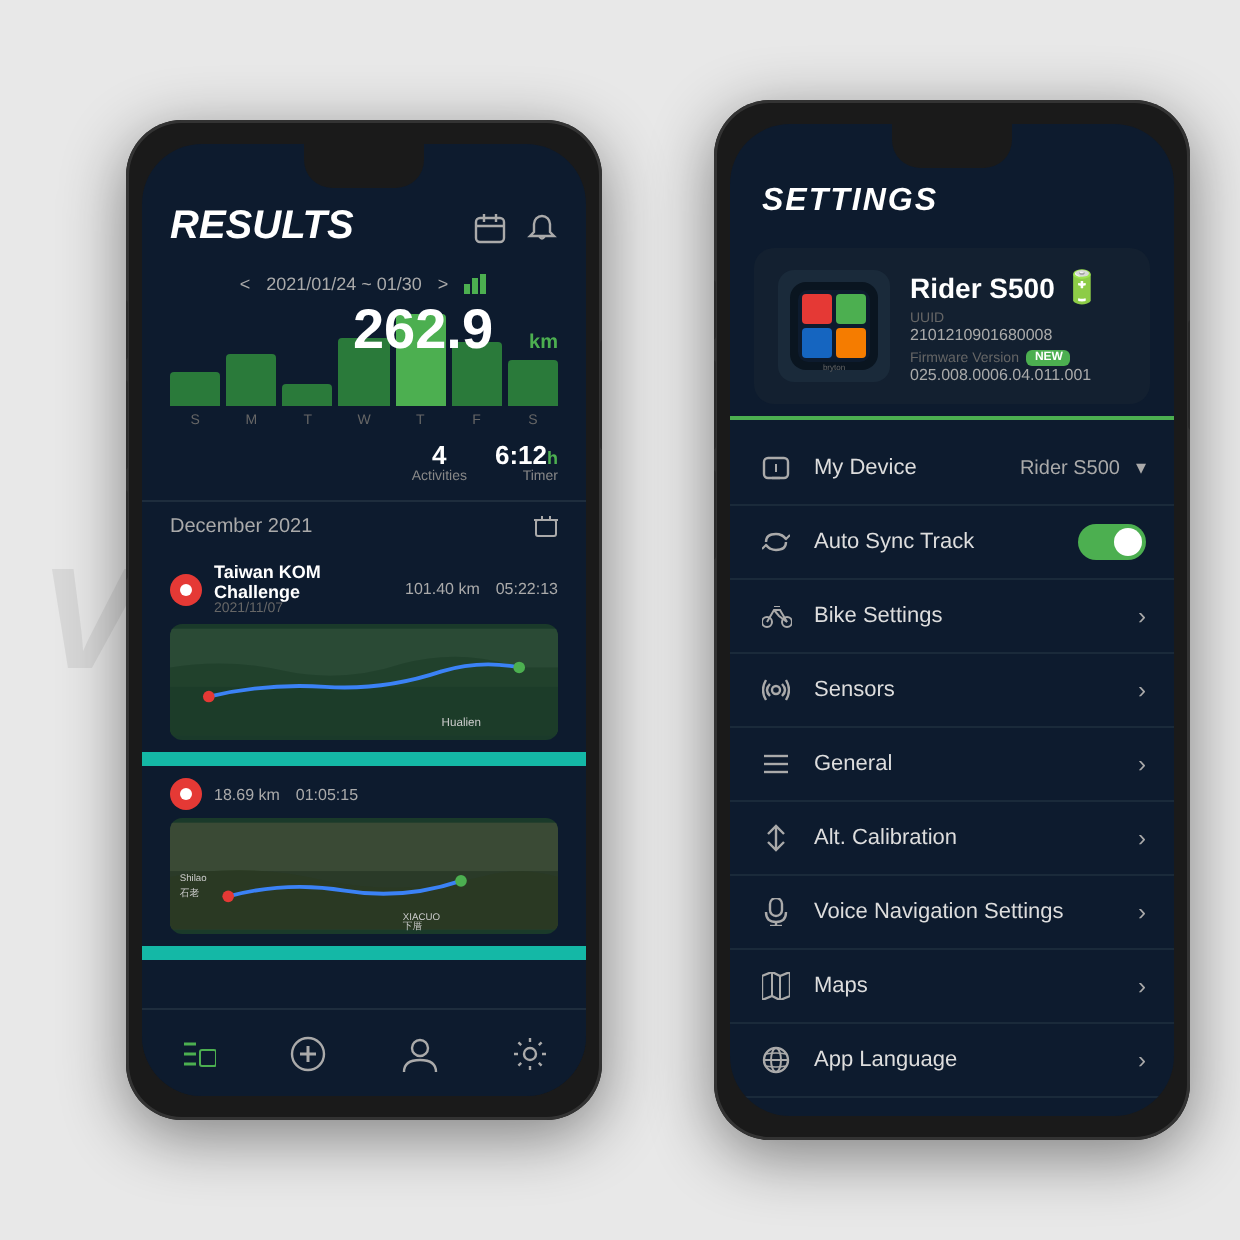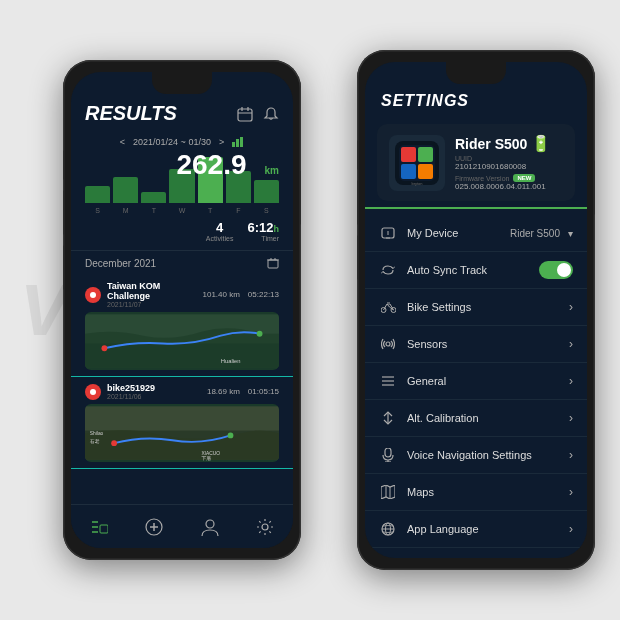--- a/index.html
+++ b/index.html
@@ -211,21 +211,21 @@
       align-items: center;
       padding: 6px 14px;
       font-size: 10px;
       color: #aaa;
       border-top: 1px solid #1e2d3d;
       margin-top: 4px;
     }
 
     .activity-item {
       padding: 6px 14px;
-      border-bottom: 1px solid #14b8a6;
+      border-bottom: 7px solid #14b8a6;
     }
 
     .activity-header {
       display: flex;
       align-items: center;
       gap: 6px;
       margin-bottom: 4px;
     }
 
     .activity-dot {
@@ -600,24 +600,20 @@
             </div>
           </div>
 
           <div class="activity-item">
             <div class="activity-header">
               <div class="activity-dot">
                 <svg width="10" height="10" viewBox="0 0 10 10">
                     <circle cx="5" cy="5" r="3" fill="white"></circle>
                   </svg>
               </div>
-              <div class="activity-info">
-                <div class="activity-name">bike251929</div>
-                <div class="activity-date">2021/11/06</div>
-              </div>
               <div class="activity-stats-row">
                 <span>18.69 km</span>
                 <span>01:05:15</span>
               </div>
             </div>
             <div class="activity-map">
               <svg class="map-svg" viewBox="0 0 200 55" xmlns="http://www.w3.org/2000/svg">
                 <rect width="200" height="55" fill="#3a4a35"></rect>
                 <rect x="0" y="25" width="200" height="30" fill="#2a3a28"></rect>
 

